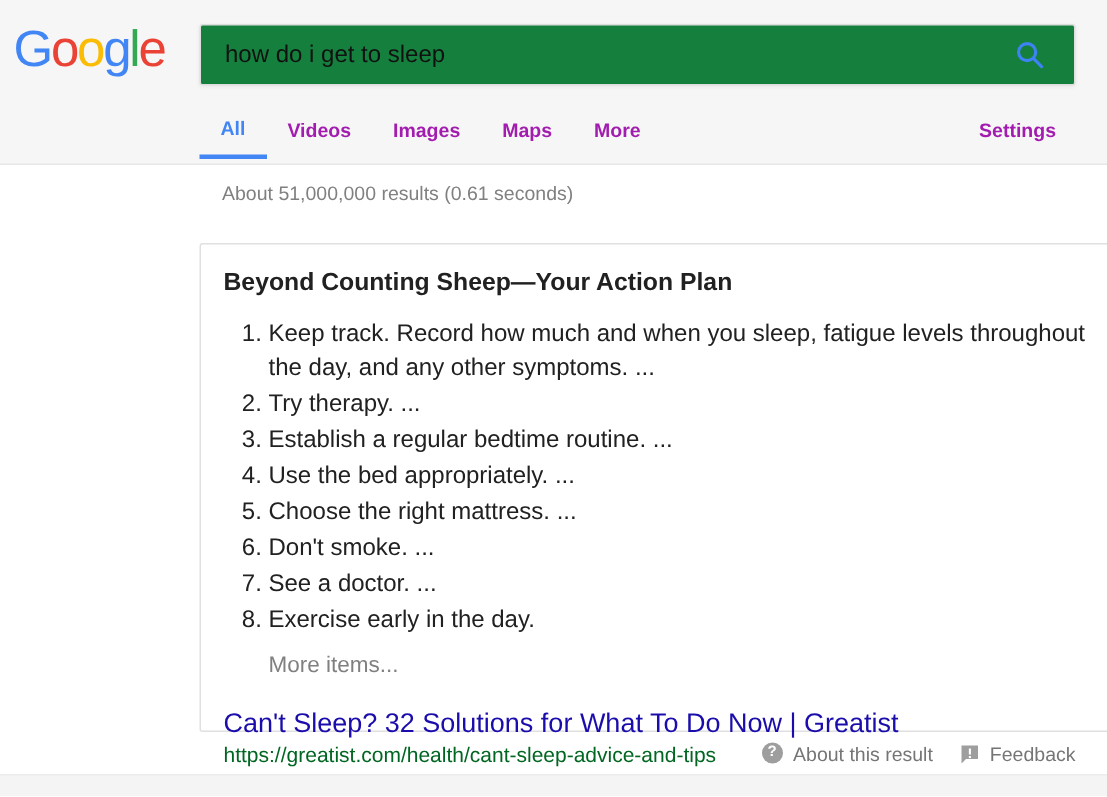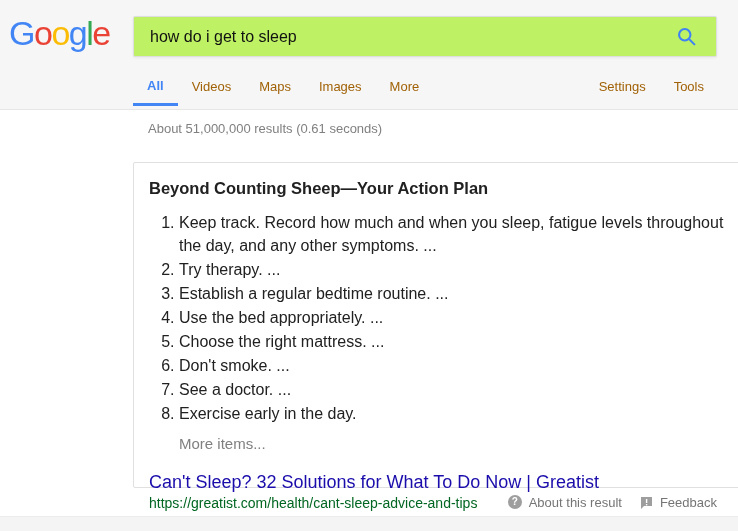--- a/index.html
+++ b/index.html
@@ -19,42 +19,42 @@
     font-size:34px; letter-spacing:-1.5px; cursor:pointer;
     font-weight:normal; line-height:40px;
   }
   .logo .l-blue   { color:#4285F4; }
   .logo .l-red    { color:#EA4335; }
   .logo .l-yellow { color:#FBBC05; }
   .logo .l-green  { color:#34A853; }
 
   .searchbox {
     position:absolute; left:133px; top:16px; width:584px; height:41px;
-    background:#bef264; border:1px solid #dedede; border-radius:2px;
+    background:#15803d; border:1px solid #dedede; border-radius:2px;
     box-shadow:0 1px 3px rgba(0,0,0,0.06);
   }
   .searchbox input {
     position:absolute; left:16px; top:0; width:520px; height:39px;
     border:none; outline:none; background:transparent;
     font-family:"Liberation Sans", sans-serif; font-size:16px; color:#111;
   }
   .search-btn {
     position:absolute; right:8px; top:0; width:44px; height:39px;
     background:transparent; border:none; cursor:pointer;
     display:flex; align-items:center; justify-content:center;
   }
 
   
   .tabbar {
     position:absolute; left:133px; top:67px; height:39px; width:585px;
     display:flex; align-items:stretch;
   }
   .tab {
     display:flex; align-items:center; padding:0 14px;
-    font-size:13px; color:#a16207; cursor:pointer; white-space:nowrap;
+    font-size:13px; color:#a21caf; cursor:pointer; white-space:nowrap;font-weight:bold;
   }
   .tab.active {
     color:#4285F4; border-bottom:3px solid #4285F4; font-weight:bold;
   }
   .tab-spacer { margin-left:auto; }
 
   
   .stats {
     position:absolute; left:148px; top:121px;
     font-size:13px; color:#808080;text-align:right;
@@ -126,25 +126,24 @@
             <circle cx="10" cy="10" r="6.5" stroke="#3E82F5" stroke-width="2.4"></circle>
             <line x1="15" y1="15" x2="21" y2="21" stroke="#3E82F5" stroke-width="2.4" stroke-linecap="round"></line>
           </svg>
         </span>
       </button>
     </div>
 
     <div class="tabbar">
       <div class="tab active">All</div>
       <div class="tab">Videos</div>
+      <div class="tab">Images</div>
       <div class="tab">Maps</div>
-      <div class="tab">Images</div>
       <div class="tab">More</div>
       <div class="tab tab-spacer">Settings</div>
-      <div class="tab">Tools</div>
     </div>
   </div>
 
   <div class="stats">About 51,000,000 results (0.61 seconds)</div>
 
   <div class="card">
     <div class="card-title">Beyond Counting Sheep—Your Action Plan</div>
 
     <ol class="snippet-list">
       <li>Keep track. Record how much and when you sleep, fatigue levels throughout the day, and any other symptoms. ...</li>

